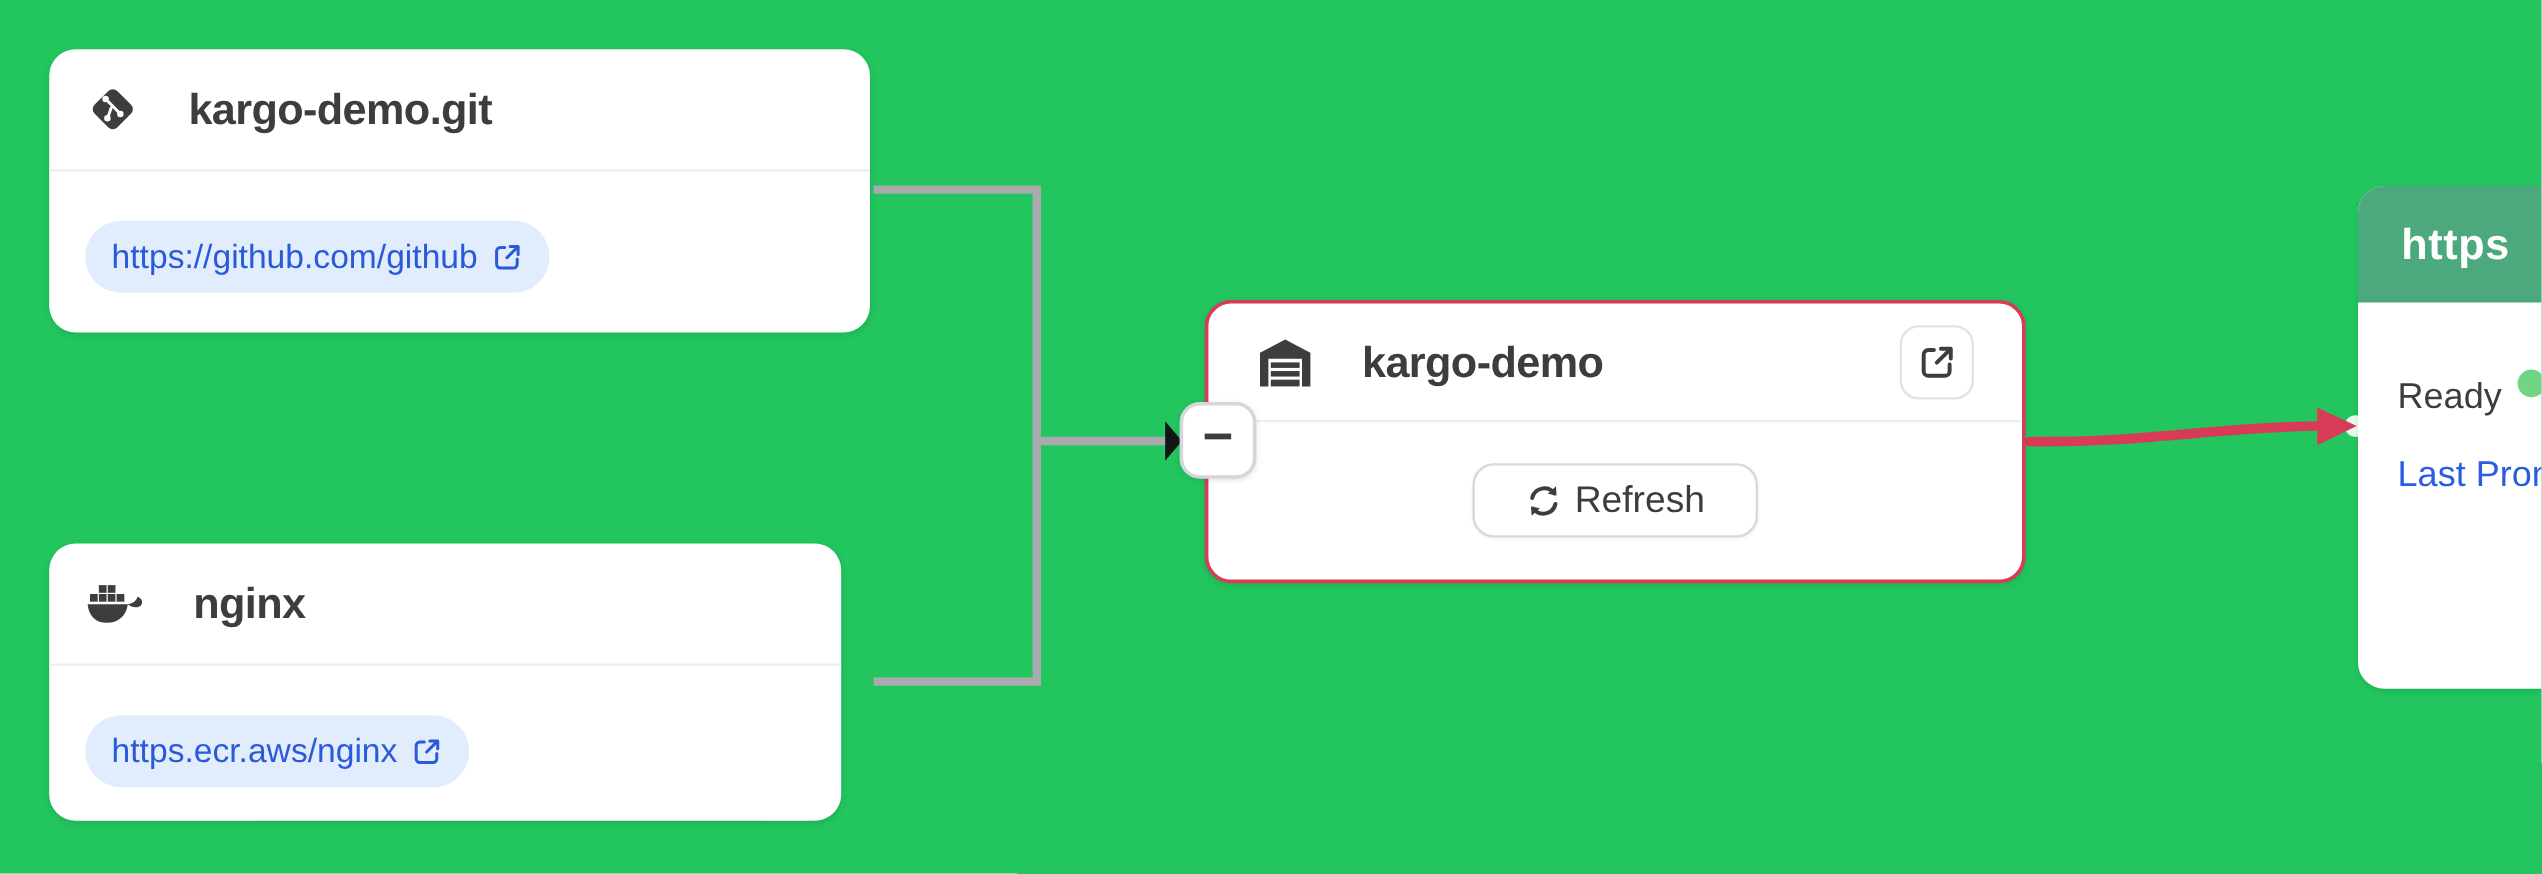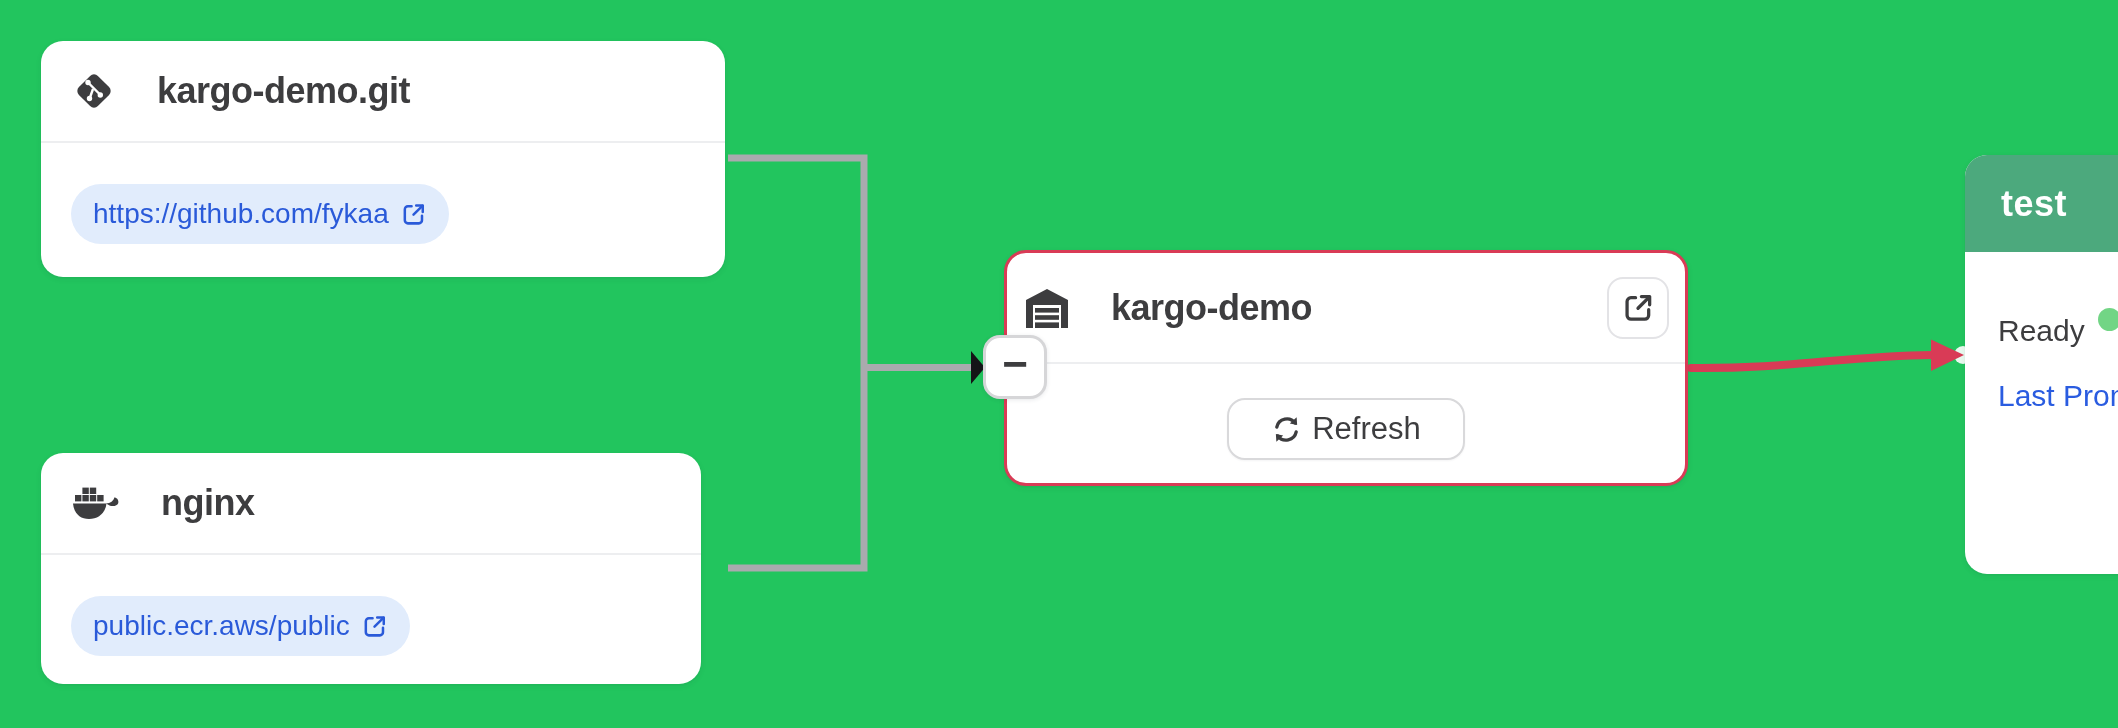--- a/index.html
+++ b/index.html
@@ -35,21 +35,21 @@
   .pill{
     display:inline-flex;align-items:center;gap:11px;
     margin:41px 0 0 30px;height:60px;
     padding:0 22px;border-radius:30px;
     background:#e1ecfc;color:#2a5ad9;
     font-size:28px;text-decoration:none;white-space:nowrap;
     cursor:pointer;
   }
   
   #warehouse-node{border:3px solid #d93b56;}
-  #warehouse-node .node-header{height:109px;padding:0 16px;}
+  #warehouse-node .node-header{height:97px;padding:0 40px;}
   .icon-btn{
     margin-left:auto;
     width:62px;height:62px;
     border:2.5px solid #e3e3e6;border-radius:16px;
     background:#fff;display:flex;align-items:center;justify-content:center;
     cursor:pointer;
   }
   .refresh-btn{
     display:flex;align-items:center;gap:10px;
     width:fit-content;margin:34px auto 0 auto;
@@ -109,21 +109,21 @@
           <circle cx="17" cy="14.5" r="2.7" fill="#fff"></circle>
           <circle cx="29.3" cy="27" r="2.7" fill="#fff"></circle>
           <circle cx="18.5" cy="30.5" r="2.7" fill="#fff"></circle>
         </svg>
       </span>
       <span class="node-title">kargo-demo.git</span>
     </div>
     <div class="divider"></div>
     <div class="node-body">
       <a class="pill">
-        <span>https://github.com/fykaa</span>
+        <span>https://github.com/github</span>
         <span>
           <svg width="27" height="27" viewBox="0 0 28 28" fill="none" stroke="#2a5ad9" stroke-width="2.6" stroke-linecap="round" stroke-linejoin="round">
             <path d="M12 5.5 H8.2 a3.2 3.2 0 0 0 -3.2 3.2 V20 a3.2 3.2 0 0 0 3.2 3.2 H19.6 a3.2 3.2 0 0 0 3.2 -3.2 v-4.6"></path>
             <path d="M16.8 4.6 h6.8 v6.8"></path>
             <path d="M23.2 5 L14 14.2"></path>
           </svg>
         </span>
       </a>
     </div>
   </div>
@@ -142,21 +142,21 @@
             <path d="M2 18.5 h33.5 c-1.2 10 -8.5 15.5 -17.5 15.5 c-9 0 -15 -5.5 -16 -15.5 z"></path>
             <path d="M35 18.5 c4.5 -0.3 7.5 -2.5 8.6 -6.2 c2.8 1 4.4 3.2 3.6 6 c-0.9 2.6 -4.8 3.4 -8.2 2.4 z"></path>
           </g>
         </svg>
       </span>
       <span class="node-title">nginx</span>
     </div>
     <div class="divider"></div>
     <div class="node-body">
       <a class="pill">
-        <span>public.ecr.aws/public</span>
+        <span>https.ecr.aws/nginx</span>
         <span>
           <svg width="27" height="27" viewBox="0 0 28 28" fill="none" stroke="#2a5ad9" stroke-width="2.6" stroke-linecap="round" stroke-linejoin="round">
             <path d="M12 5.5 H8.2 a3.2 3.2 0 0 0 -3.2 3.2 V20 a3.2 3.2 0 0 0 3.2 3.2 H19.6 a3.2 3.2 0 0 0 3.2 -3.2 v-4.6"></path>
             <path d="M16.8 4.6 h6.8 v6.8"></path>
             <path d="M23.2 5 L14 14.2"></path>
           </svg>
         </span>
       </a>
     </div>
   </div>
@@ -197,21 +197,21 @@
       </button>
     </div>
   </div>
 
   <div id="collapse-btn">
     <span style="margin-top:-6px;">−</span>
   </div>
 
   <div class="node" id="stage-node">
     <div class="stage-header">
-      <span class="stage-title">test</span>
+      <span class="stage-title">https</span>
     </div>
     <div class="stage-body">
       <div class="status-row">
         <span class="status-label">Ready</span>
         <span class="status-dot"></span>
       </div>
       <a class="promo-link">Last Prom</a>
     </div>
   </div>
 

